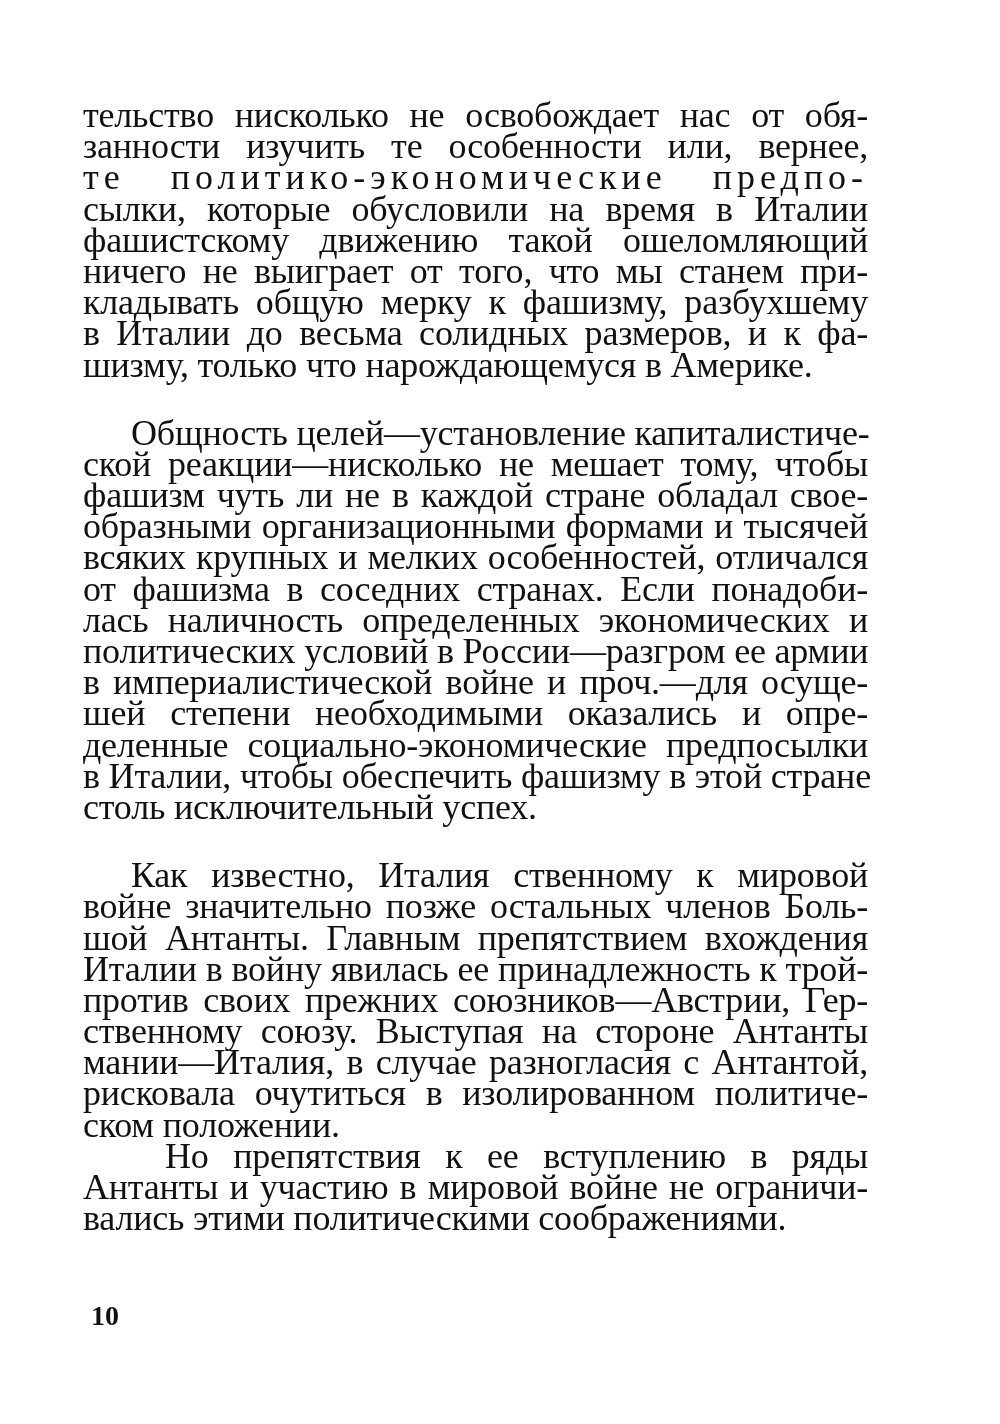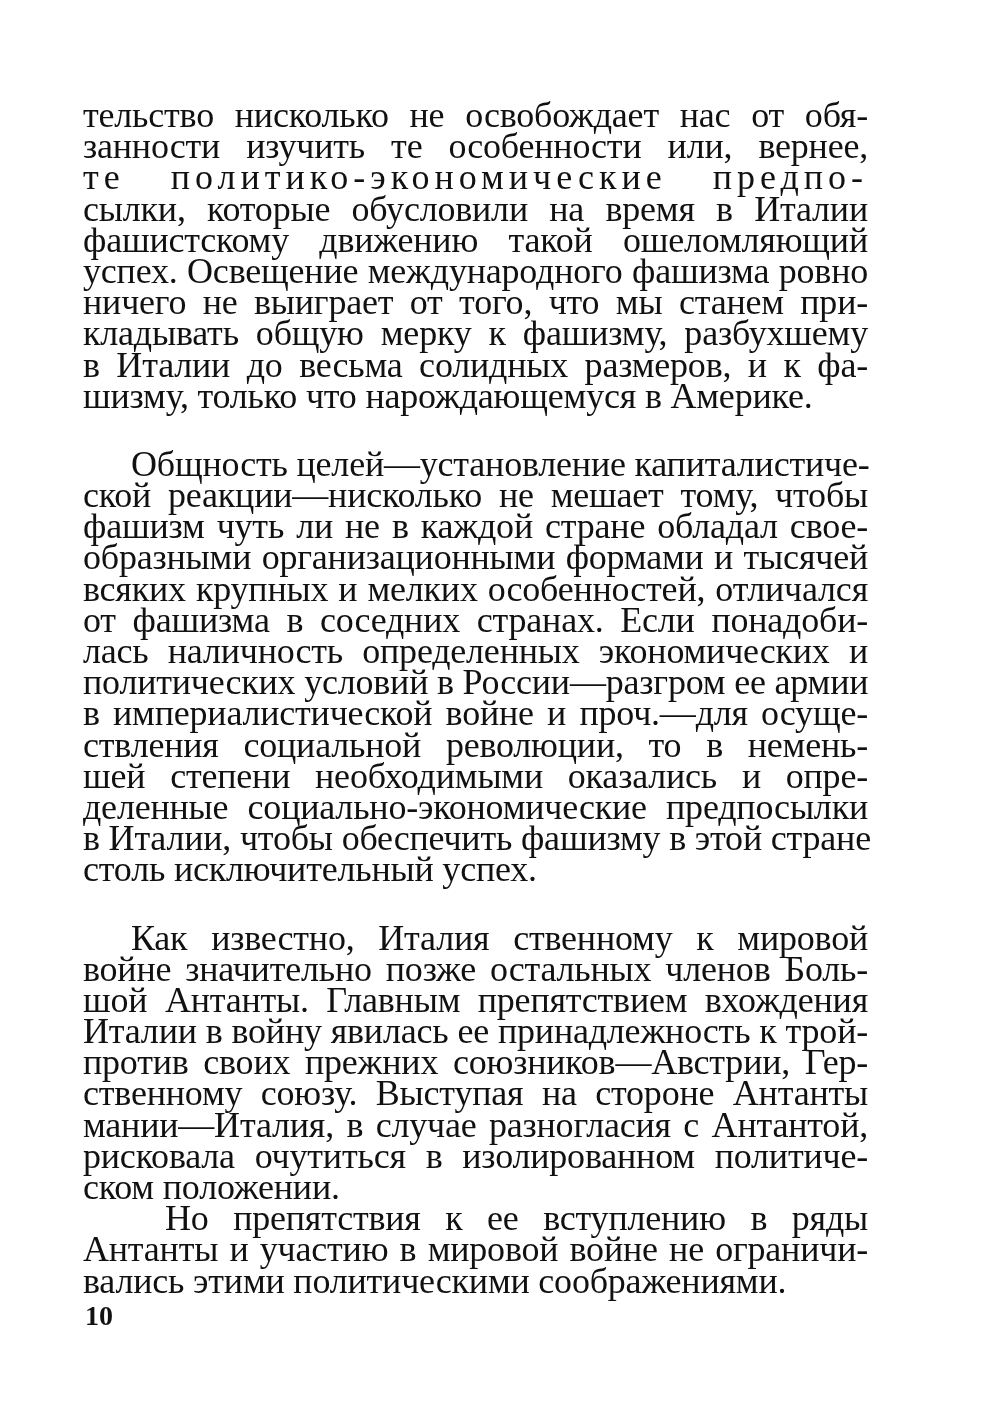--- a/index.html
+++ b/index.html
@@ -22,56 +22,54 @@
     text-align-last: justify;
     font-stretch: condensed;
     letter-spacing: -0.2px;
   }
   .line.last { text-align-last: left; }
   .line.indent { padding-left: 48px; margin-top: 37px; }
   .line.indent2 { padding-left: 82px; }
   .spaced { letter-spacing: 5px; }
   .page-number {
     position: absolute;
-    left: 85px;
+    left: 91px;
     top: 1300px;
     font-family: "Liberation Serif", "DejaVu Serif", serif;
     font-size: 28px;
     font-weight: bold;
     color: #111111;
   }
 </style>
 </head>
 <body>
 
 <div class="page">
   <div>
     <span class="line">тельство нисколько не освобождает нас от обя-</span>
     <span class="line">занности изучить те особенности или, вернее,</span>
     <span class="line spaced">те политико-экономические предпо-</span>
     <span class="line">сылки, которые обусловили на время в Италии</span>
     <span class="line">фашистскому движению такой ошеломляющий</span>
-    <span class="line">успех. Освещение международного фашизма ровно</span>
     <span class="line">ничего не выиграет от того, что мы станем при-</span>
     <span class="line">кладывать общую мерку к фашизму, разбухшему</span>
     <span class="line">в Италии до весьма солидных размеров, и к фа-</span>
     <span class="line last">шизму, только что нарождающемуся в Америке.</span>
   </div>
 
   <div>
     <span class="line indent">Общность целей—установление капиталистиче-</span>
     <span class="line">ской реакции—нисколько не мешает тому, чтобы</span>
     <span class="line">фашизм чуть ли не в каждой стране обладал свое-</span>
     <span class="line">образными организационными формами и тысячей</span>
     <span class="line">всяких крупных и мелких особенностей, отличался</span>
     <span class="line">от фашизма в соседних странах. Если понадоби-</span>
     <span class="line">лась наличность определенных экономических и</span>
     <span class="line">политических условий в России—разгром ее армии</span>
     <span class="line">в империалистической войне и проч.—для осуще-</span>
-    <span class="line">ствления социальной революции, то в немень-</span>
     <span class="line">шей степени необходимыми оказались и опре-</span>
     <span class="line">деленные социально-экономические предпосылки</span>
     <span class="line">в Италии, чтобы обеспечить фашизму в этой стране</span>
     <span class="line last">столь исключительный успех.</span>
   </div>
 
   <div>
     <span class="line indent">Как известно, Италия ственному к мировой</span>
     <span class="line">войне значительно позже остальных членов Боль-</span>
     <span class="line">шой Антанты. Главным препятствием вхождения</span>

